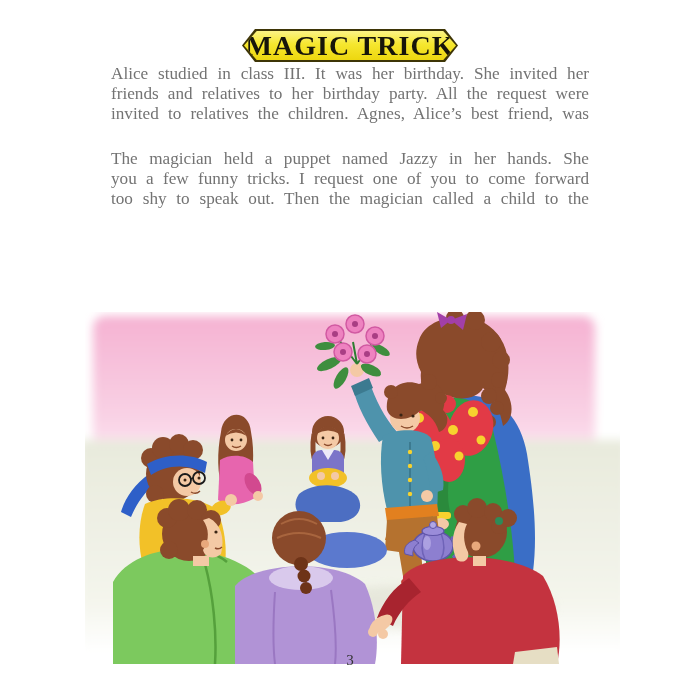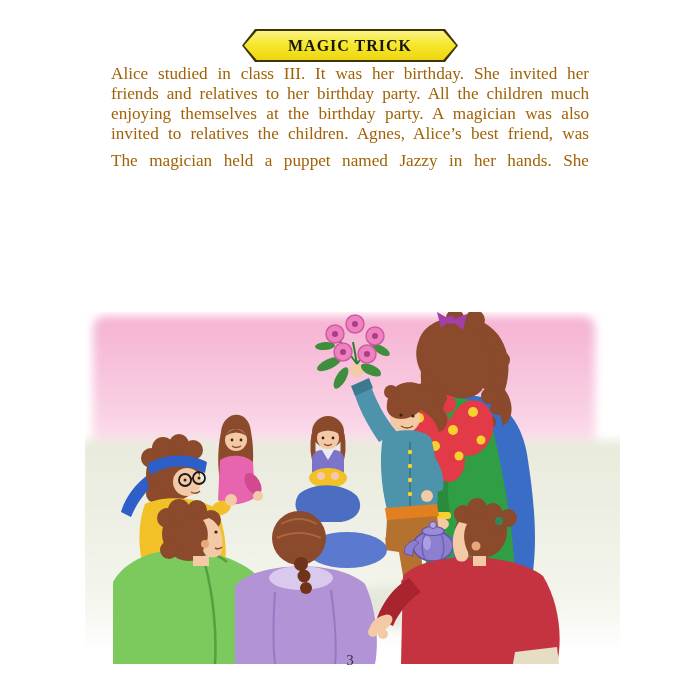--- a/index.html
+++ b/index.html
@@ -8,28 +8,28 @@
         font-family:"Liberation Serif", serif;}
 
   
   .banner-outer{position:absolute;left:242px;top:29px;width:216px;height:33px;
     clip-path:polygon(0 50%,6% 0,94% 0,100% 50%,94% 100%,6% 100%);
     background:#3E3506;}
   .banner-inner{position:absolute;left:2px;top:2px;right:2px;bottom:2px;
     clip-path:polygon(0 50%,6% 0,94% 0,100% 50%,94% 100%,6% 100%);
     background:linear-gradient(180deg,#FBF386 0%,#F6E72F 45%,#EDD70F 100%);
     display:flex;align-items:center;justify-content:center;}
-  .banner-text{font-weight:bold;font-size:16px;letter-spacing:1px;color:#17150a;}
+  .banner-text{font-weight:bold;font-size:28px;letter-spacing:1px;color:#17150a;}
 
   
   .story{position:absolute;left:111px;top:64px;width:478px;
-    font-size:17.2px;line-height:20.1px;color:#a16207;}
+    font-size:17.2px;line-height:20.1px;color:#737373;}
   .line{text-align:justify;text-align-last:justify;word-spacing:1px;}
   .line.last{text-align-last:left;}
-  .para2{margin-top:7px;}
+  .para2{margin-top:25px;}
 
   
   .illustration{position:absolute;left:85px;top:312px;width:535px;height:352px;}
 
   
   .c-skin{fill:#F4C9A5}.c-skin2{fill:#E8A87C}
   .c-hair{fill:#8A4A2B}.c-hairD{fill:#6E3318}
   .c-dress{fill:#2F9E45}.c-cape{fill:#3A6EC6}
   .c-scarf{fill:#E23A46}.c-dot{fill:#F7D22E}.c-bow{fill:#A23FA8}
   .c-flower{fill:#EE82C0}.c-flowerC{fill:#A93E84}.c-leaf{fill:#3E8E3E}
@@ -52,26 +52,27 @@
 
   <div class="banner-outer">
     <div class="banner-inner">
       <span class="banner-text">MAGIC TRICK</span>
     </div>
   </div>
 
   <div class="story">
     <div class="para1">
       <div class="line">Alice studied in class III. It was her birthday. She invited her</div>
-      <div class="line">friends and relatives to her birthday party. All the children much</div>
-      <div class="line">enjoying themselves at the birthday party. A magician was also</div>
+      <div class="line">friends and relatives to her birthday party. All the request were</div>
       <div class="line">invited to relatives the children. Agnes, Alice’s best friend, was</div>
     </div>
     <div class="para2">
       <div class="line">The magician held a puppet named Jazzy in her hands. She</div>
+      <div class="line">you a few funny tricks. I request one of you to come forward</div>
+      <div class="line">too shy to speak out. Then the magician called a child to the</div>
     </div>
   </div>
 
   <div class="illustration">
   <svg width="535" height="352" viewBox="0 0 535 352" xmlns="http://www.w3.org/2000/svg">
     <defs>
       <linearGradient id="bgPink" x1="0" y1="0" x2="0" y2="1">
         <stop offset="0" stop-color="#F5B2D2"></stop>
             <stop offset="0.7" stop-color="#F9D2E5"></stop>
             <stop offset="1" stop-color="#FCEAF3"></stop>

